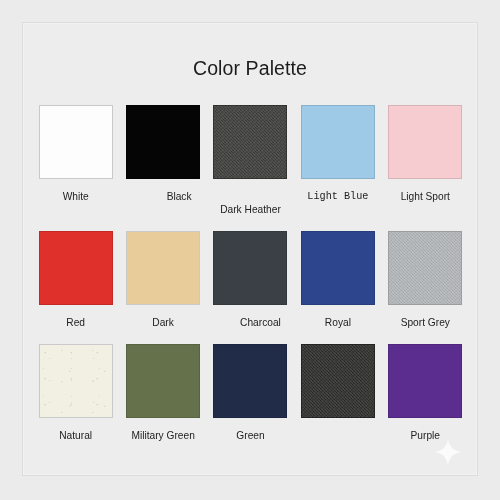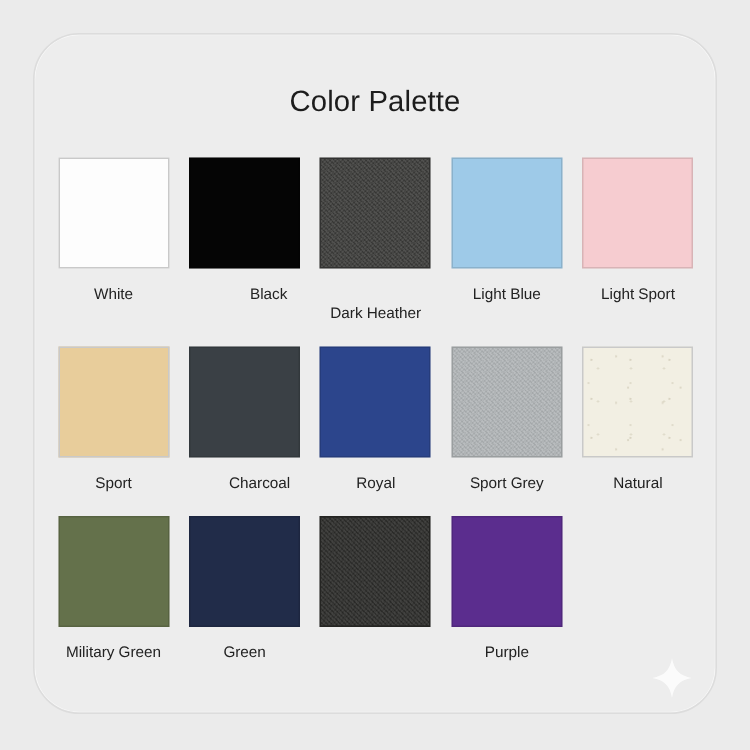--- a/index.html
+++ b/index.html
@@ -105,21 +105,21 @@
     bottom: 8px;
     width: 30px;
     height: 30px;
     opacity: 0.92;
     pointer-events: none;
   }
 </style>
 </head>
 <body style="background: rgb(235, 235, 235);">
 
-<div id="palette-card" style="background: rgb(237, 237, 237); border-color: rgb(220, 220, 220); border-radius: 31px;">
+<div id="palette-card" style="background: rgb(237, 237, 237); border-color: rgb(220, 220, 220);">
 
   <h1 id="palette-title" style="color: rgb(28, 28, 28);">Color Palette</h1>
 
   <div id="swatch-grid">
       <div class="swatch-cell">
         <div class="swatch-chip light-edge" style="background: rgb(253, 253, 253);">
           <span class="tex"></span>
         </div>
         <div class="swatch-label" style="color: rgb(34, 34, 34);">White</div>
       </div>
@@ -132,33 +132,39 @@
       <div class="swatch-cell">
         <div class="swatch-chip heather" style="background: rgb(58, 58, 56);">
           <span class="tex"></span>
         </div>
         <div class="swatch-label" style="color: rgb(34, 34, 34); margin-top: 24px;">Dark Heather</div>
       </div>
       <div class="swatch-cell">
         <div class="swatch-chip" style="background: rgb(158, 202, 232);">
           <span class="tex"></span>
         </div>
-        <div class="swatch-label" style="color: rgb(34, 34, 34);">Light Blue</div>
+        <div class="swatch-label" style="color: rgb(34, 34, 34); font-family: Liberation Mono, monospace;">Light Blue</div>
       </div>
       <div class="swatch-cell">
         <div class="swatch-chip" style="background: rgb(246, 204, 208);">
           <span class="tex"></span>
         </div>
         <div class="swatch-label" style="color: rgb(34, 34, 34);">Light Sport</div>
       </div>
       <div class="swatch-cell">
+        <div class="swatch-chip" style="background: rgb(224, 48, 43);">
+          <span class="tex"></span>
+        </div>
+        <div class="swatch-label" style="color: rgb(34, 34, 34);">Red</div>
+      </div>
+      <div class="swatch-cell">
         <div class="swatch-chip light-edge" style="background: rgb(232, 205, 155);">
           <span class="tex"></span>
         </div>
-        <div class="swatch-label" style="color: rgb(34, 34, 34);">Sport</div>
+        <div class="swatch-label" style="color: rgb(34, 34, 34);">Dark</div>
       </div>
       <div class="swatch-cell">
         <div class="swatch-chip" style="background: rgb(58, 64, 69);">
           <span class="tex"></span>
         </div>
         <div class="swatch-label" style="color: rgb(34, 34, 34); margin-left: 20px;">Charcoal</div>
       </div>
       <div class="swatch-cell">
         <div class="swatch-chip" style="background: rgb(44, 69, 140);">
           <span class="tex"></span>

